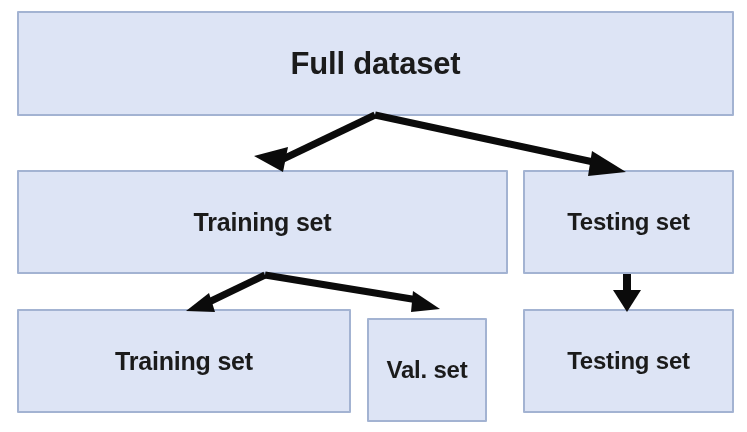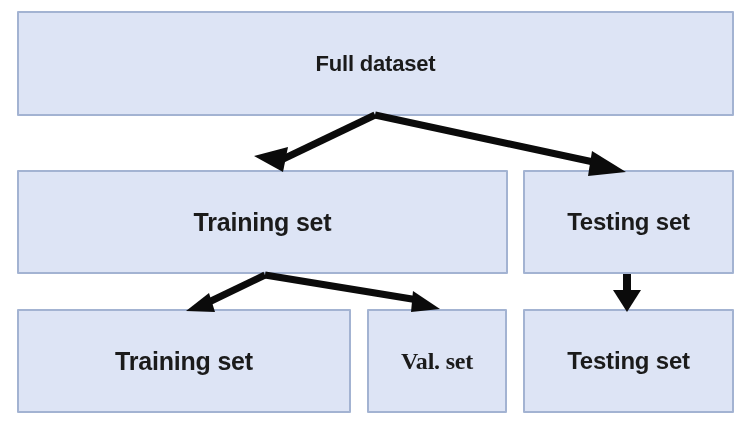--- a/index.html
+++ b/index.html
@@ -35,42 +35,41 @@
     line-height: 1;
   }
   .node-label {
     display: block;
     white-space: nowrap;
   }
 
   
   #node-full-dataset {
     left: 17px;  top: 11px;  width: 717px; height: 105px;
-    font-size: 22px;
+    font-size: 31px;
   }
 
   
   #node-training-set-l2 {
     left: 17px;  top: 170px; width: 491px; height: 104px;
     font-size: 25px;
   }
   #node-testing-set-l2 {
     left: 523px; top: 170px; width: 211px; height: 104px;
     font-size: 24px;
   }
 
   
   #node-training-set-l3 {
     left: 17px;  top: 309px; width: 334px; height: 104px;
     font-size: 25px;
   }
   #node-val-set-l3 {
-    left: 367px; top: 309px; width: 140px; height: 104px;
+    left: 367px; top: 318px; width: 120px; height: 104px;
     font-size: 24px;
-    font-family: Liberation Serif, serif;
   }
   #node-testing-set-l3 {
     left: 523px; top: 309px; width: 211px; height: 104px;
     font-size: 24px;
   }
 
   #edges {
     position: absolute;
     left: 0; top: 0;
     width: 747px;

